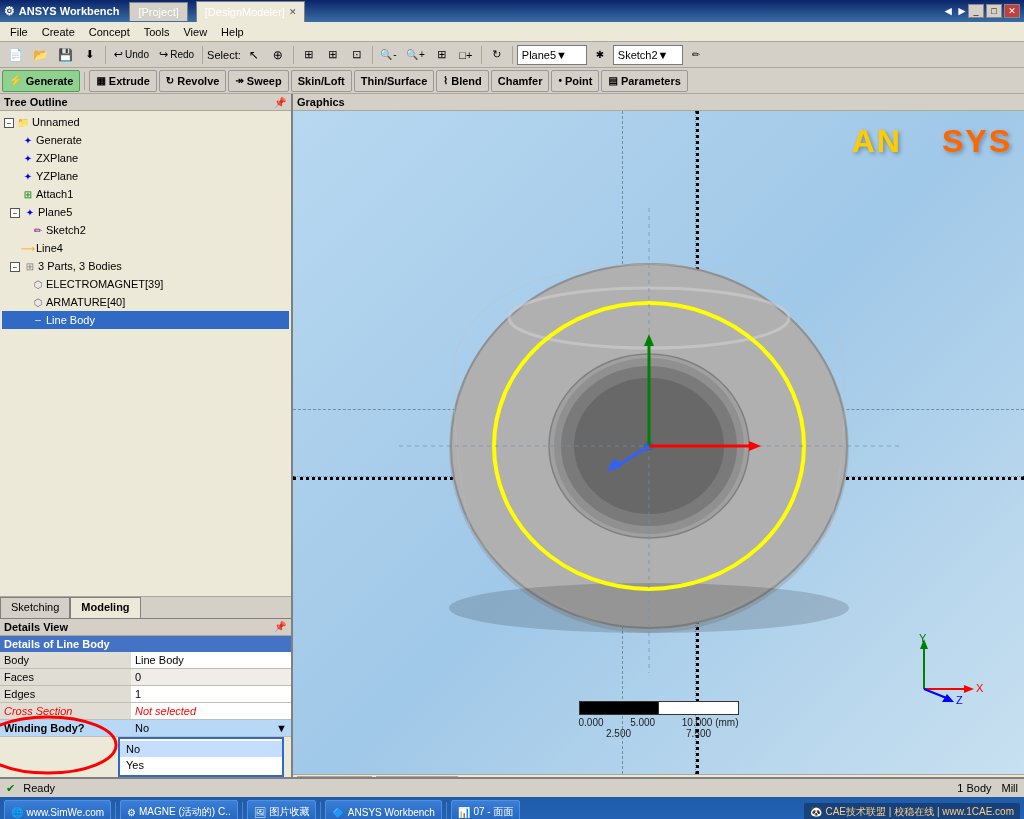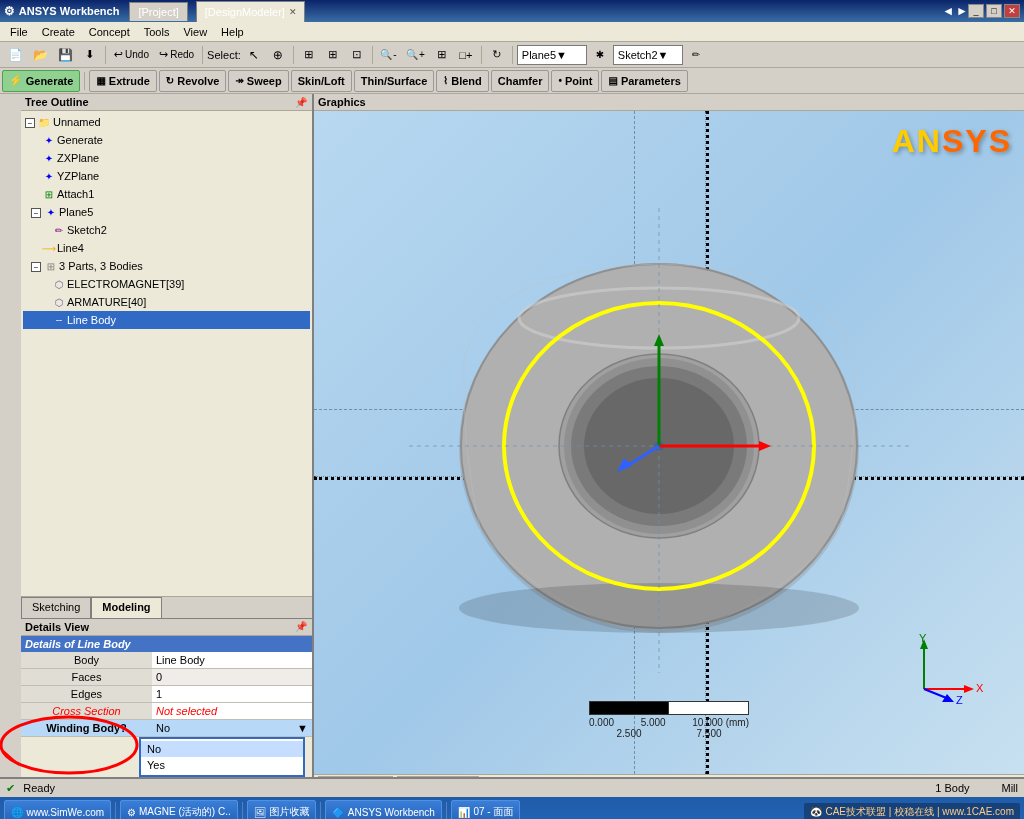--- a/index.html
+++ b/index.html
@@ -50,21 +50,21 @@
       display: flex; align-items: center; padding: 0 4px; font-size: 11px; cursor: pointer; min-width: 70px;
     }
     .tb-btn-text {
       height: 22px; padding: 0 6px; background: #d4d0c8; border: 1px solid #999;
       display: flex; align-items: center; justify-content: center; cursor: pointer; font-size: 11px; font-weight: bold;
       border-radius: 2px; gap: 3px;
     }
 
     
     #main {
-      display: flex; height: calc(819px - 22px - 22px - 20px - 26px - 26px - 20px); margin-left: 21px;
+      display: flex; height: calc(819px - 22px - 22px - 20px - 26px - 26px - 20px);
     }
 
     
     #left-panel {
       width: 293px; background: #ece9d8; border-right: 2px solid #808080;
       display: flex; flex-direction: column;
     }
     #tree-outline {
       flex: 1; overflow-y: auto; border-bottom: 1px solid #aca899;
     }
@@ -90,25 +90,25 @@
     
     #details-panel {
       background: #ece9d8; padding: 0;
     }
     #details-header {
       background: #d4d0c8; border-bottom: 1px solid #aca899;
       padding: 2px 4px; display: flex; justify-content: space-between;
       font-size: 11px; font-weight: bold;
     }
     #details-title {
-      background: #4472c4; color: white; padding: 2px 4px; font-size: 11px; font-weight: bold; font-style: italic;
+      background: #4472c4; color: white; padding: 2px 4px; font-size: 11px; font-weight: bold;
     }
     .details-table { width: 100%; border-collapse: collapse; font-size: 11px; }
     .details-table td { padding: 2px 4px; border-bottom: 1px solid #c0bdb4; }
-    .details-table td:first-child { width: 45%; background: #e0ddd5; font-weight: normal; text-align: center; }
+    .details-table td:first-child { width: 45%; background: #e0ddd5; font-weight: normal; }
     .details-table td:second-child { background: white; }
     .details-table tr:nth-child(odd) td:last-child { background: #f0ede8; }
     .details-table tr:nth-child(even) td:last-child { background: white; }
     .cross-section-row td { color: red; font-style: italic; }
 
     
     #dropdown-popup {
       background: white; border: 2px solid #316ac5; position: relative;
       margin: 0; padding: 2px 0;
     }
@@ -129,21 +129,21 @@
       position: relative; overflow: hidden;
     }
 
     
     #ansys-logo {
       position: absolute; top: 12px; right: 12px; font-size: 32px; font-weight: bold;
       color: #ffcc00; text-shadow: 2px 2px 4px rgba(0,0,0,0.3);
       letter-spacing: 2px;
     }
     #ansys-logo span.an { color: #ffcc00; }
-    #ansys-logo span.sys { color: #ff6600; }
+    #ansys-logo span.sys { color: #ff6600; padding-left: 40px; }
 
     
     #watermark {
       position: absolute; top: 50%; left: 50%; transform: translate(-50%, -50%);
       font-size: 28px; color: rgba(150,150,150,0.3); font-weight: bold; white-space: nowrap;
     }
 
     
     #object-container {
       position: absolute; top: 50px; left: 60px; right: 80px; bottom: 60px;
@@ -574,21 +574,21 @@
       <div class="bottom-tab active">Model View</div>
       <div class="bottom-tab">Print Preview</div>
     </div>
   </div>
 </div>
 
 <div id="statusbar">
   <span style="color:green;">✔</span>
   <span class="status-text">Ready</span>
   <span class="body-count">1 Body</span>
-  <span style="margin-left:24px;">Mill</span>
+  <span style="margin-left:2px;">Mill</span>
 </div>
 
 <div id="taskbar">
   <div class="task-btn">
     <span>🌐</span>
     <span>www.SimWe.com</span>
   </div>
   <div class="task-sep"></div>
   <div class="task-btn">
     <span>⚙</span>

